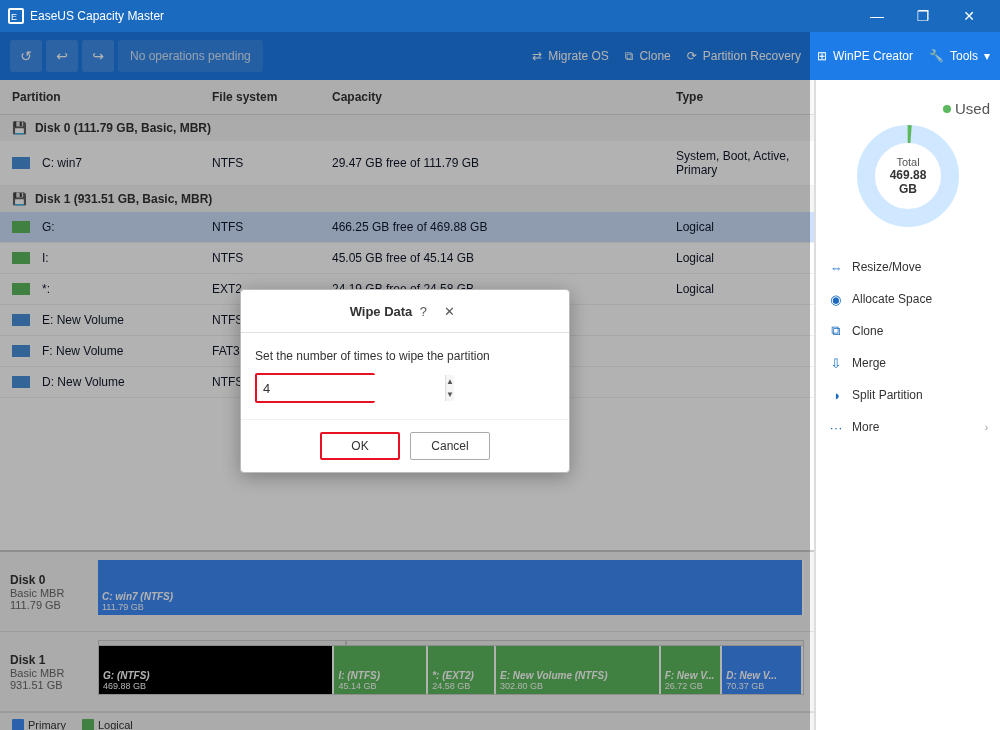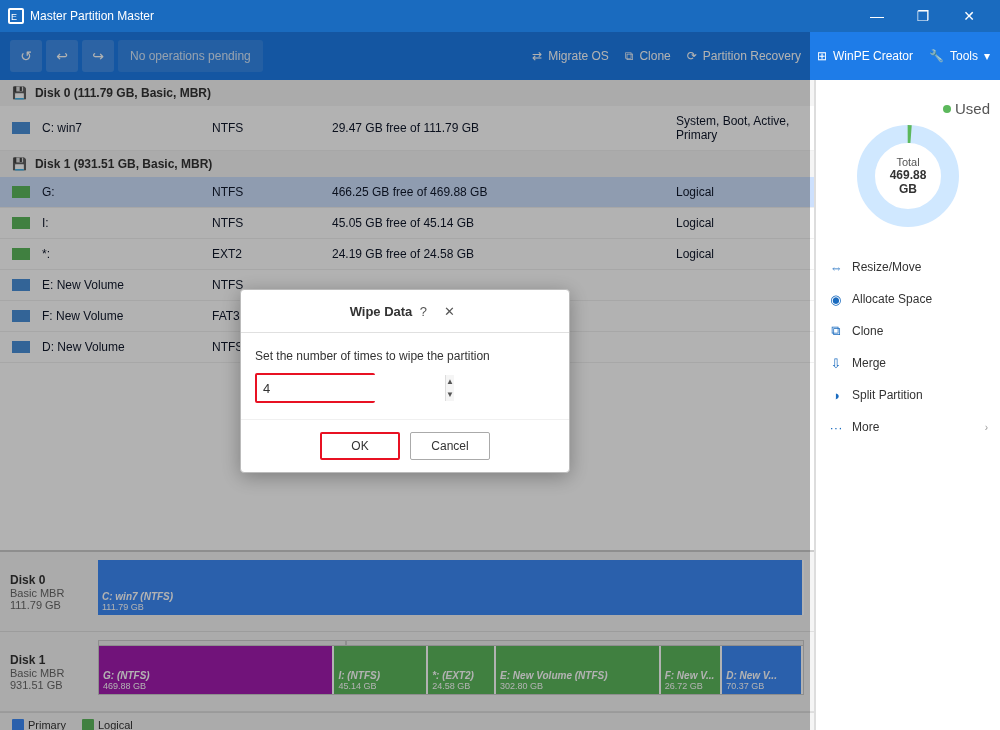--- a/index.html
+++ b/index.html
@@ -312,21 +312,21 @@
 <body>
 
 <div class="titlebar">
   <div class="titlebar-left">
     <div class="titlebar-logo">
       <svg width="12" height="12" viewBox="0 0 12 12">
           <rect width="12" height="12" fill="#1a6bbf"></rect>
           <text x="1" y="10" font-size="9" fill="white">E</text>
         </svg>
     </div>
-    <span>Master Partition Master</span>
+    <span>EaseUS Capacity Master</span>
   </div>
   <div class="titlebar-controls">
     <button class="titlebar-btn">—</button>
     <button class="titlebar-btn">❐</button>
     <button class="titlebar-btn close">✕</button>
   </div>
 </div>
 
 <div class="toolbar">
   <div class="toolbar-left">
@@ -358,20 +358,26 @@
       <span>Tools</span>
       <span>▾</span>
     </button>
   </div>
 </div>
 
 <div class="main-layout">
 
   <div class="partition-panel">
 
+    <div class="table-header">
+      <div class="table-header-cell">Partition</div>
+      <div class="table-header-cell">File system</div>
+      <div class="table-header-cell">Capacity</div>
+      <div class="table-header-cell">Type</div>
+    </div>
 
     <div class="partition-table">
 
       <div class="disk-header-row">
         <span>💾</span>
         <span>Disk 0 (111.79 GB, Basic, MBR)</span>
       </div>
       <div class="partition-row">
         <div class="partition-cell">
           <span style="width:18px;height:12px;background:#4a90d9;display:inline-block;margin-right:6px;"></span>
@@ -464,21 +470,21 @@
         <div class="disk-label">
           <div class="disk-label-name">Disk 1</div>
           <div class="disk-label-type">Basic MBR</div>
           <div class="disk-label-size">931.51 GB</div>
         </div>
         <div style="flex:1; display:flex; flex-direction:column;">
           <div style="height:5px; background:#eee; border:1px solid #ccc; border-bottom:none; display:flex;">
             <div style="width:2px; background:#ccc; margin:0 35%;"></div>
           </div>
           <div style="height:50px; display:flex; border:1px solid #ccc;">
-            <div class="seg" style="background:#a21caf; flex:35; color:white; border-right:2px solid white;">
+            <div class="seg" style="background:#000000; flex:35; color:white; border-right:2px solid white;">
               <div class="seg-name">G: (NTFS)</div>
               <div class="seg-size">469.88 GB</div>
             </div>
             <div class="seg" style="background:#5cb85c; flex:13; color:white; border-right:2px solid white;">
               <div class="seg-name">I: (NTFS)</div>
               <div class="seg-size">45.14 GB</div>
             </div>
             <div class="seg" style="background:#5cb85c; flex:9; color:white; border-right:2px solid white;">
               <div class="seg-name">*: (EXT2)</div>
               <div class="seg-size">24.58 GB</div>

